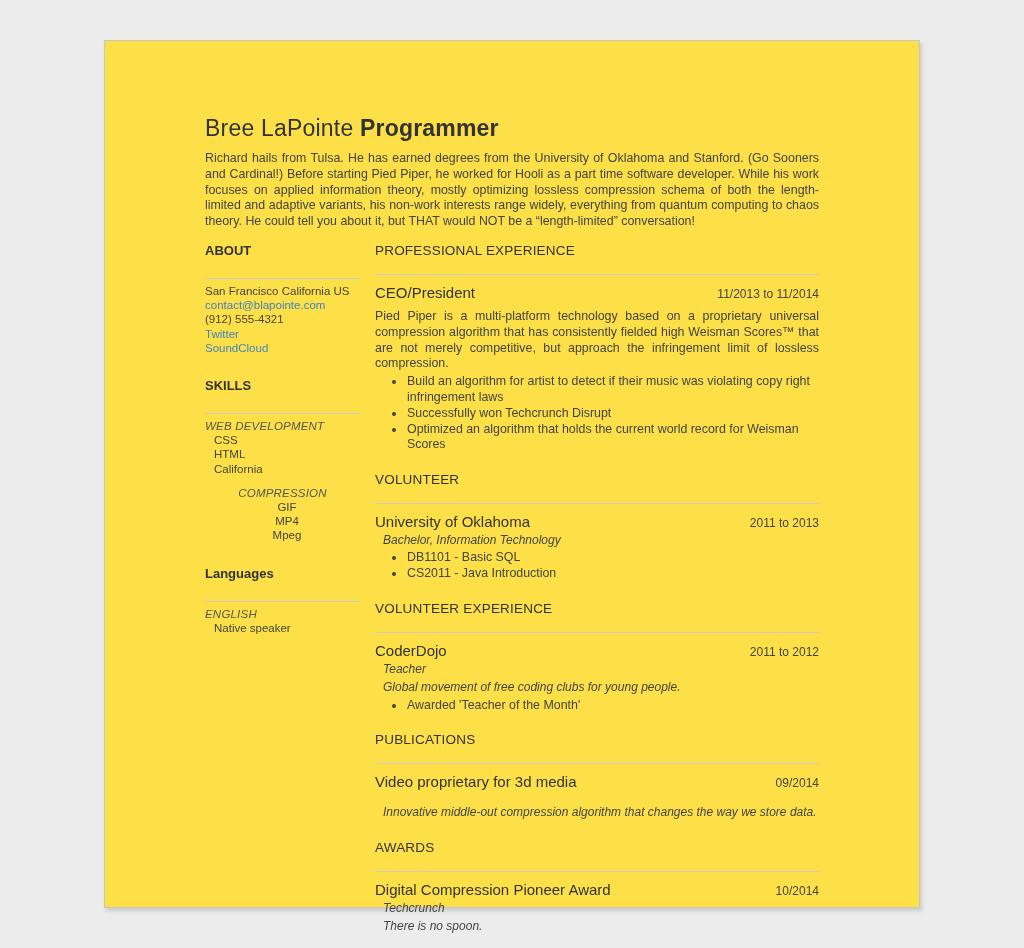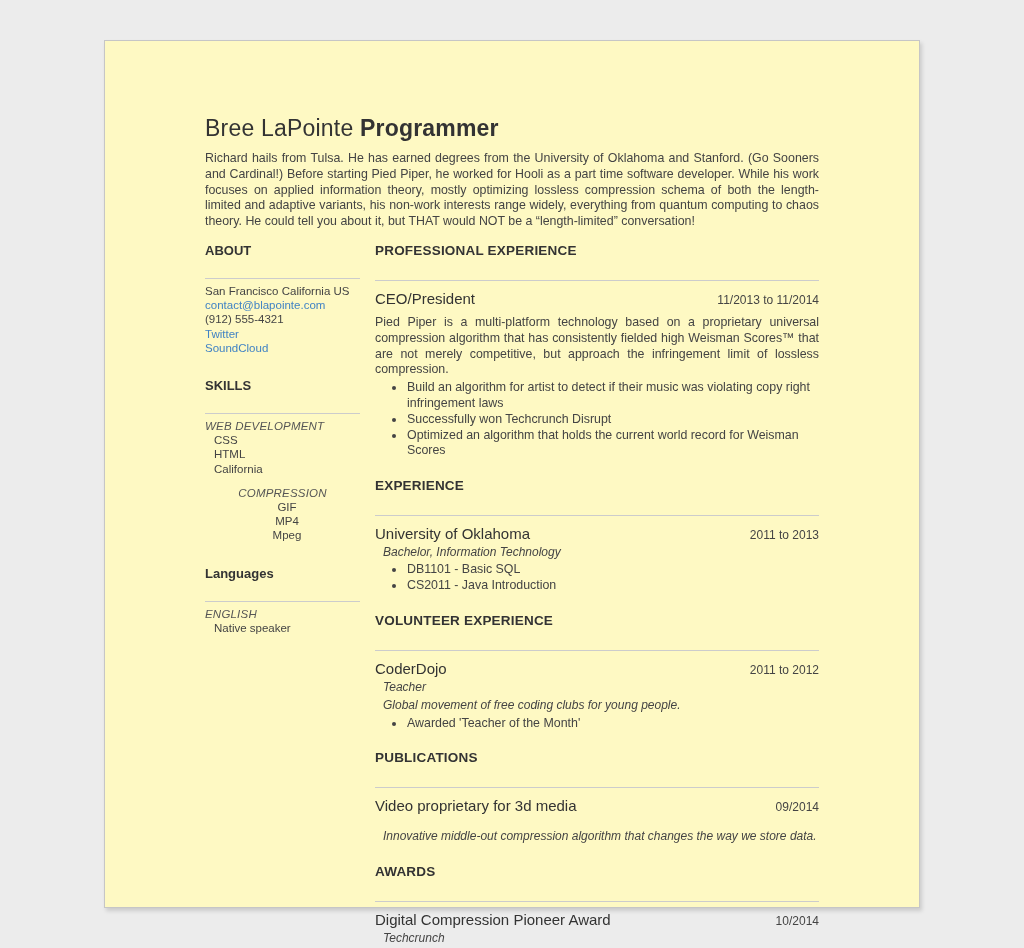--- a/index.html
+++ b/index.html
@@ -7,21 +7,21 @@
   body {
     background: #ececec;
     font-family: "Liberation Sans", sans-serif;
     position: relative;
     overflow: hidden;
   }
   .paper {
     position: absolute;
     left: 104px; top: 40px;
     width: 816px; height: 868px;
-    background: #fef9c3;
+    background: #fde047;
     border: 1px solid #c6c6c6;
     box-shadow: 2px 3px 4px rgba(0,0,0,0.14);
   }
   .content { padding: 74px 100px 0 100px; }
 
   
   .title { font-size: 23px; font-weight: 400; color: #333; letter-spacing: 0.2px; }
   .title b { font-weight: 700; }
   .summary {
     margin-top: 9px;
@@ -43,22 +43,22 @@
   .side-body { margin-top: 5px; font-size: 11.5px; line-height: 14.2px; color: #444; }
   .link { color: #4183c4; text-decoration: none; display: block; cursor: pointer; }
   .skill-group { margin-top: 5px; }
   .skill-group + .skill-group { margin-top: 10px; text-align: center; }
   .skill-cat { font-style: italic; font-size: 11.5px; color: #555; letter-spacing: 0.2px; }
   .skill-items div { padding-left: 9px; }
 
   
   .msection { margin-bottom: 19px; }
   .mheading {
-    font-size: 13.5px; font-weight: 700; color: #333;
-    padding-bottom: 22px; border-bottom: 1px solid #ccc;
+    font-size: 13.5px; font-weight: 400; color: #333;
+    padding-bottom: 16px; border-bottom: 1px solid #ccc;
     letter-spacing: 0.2px;
   }
   .entry { margin-top: 9px; }
   .entry-head { display: flex; justify-content: space-between; align-items: baseline; }
   .entry-title { font-size: 15px; color: #333; }
   .entry-dates { font-size: 12px; color: #444; white-space: nowrap; }
   .entry-sub {
     font-size: 12px; font-style: italic; color: #444;
     margin-left: 8px; margin-top: 3px; line-height: 15px;
   }
@@ -149,21 +149,21 @@
             <p class="entry-desc">Pied Piper is a multi-platform technology based on a proprietary universal compression algorithm that has consistently fielded high Weisman Scores™ that are not merely competitive, but approach the infringement limit of lossless compression.</p>
             <ul class="bullets">
               <li>Build an algorithm for artist to detect if their music was violating copy right infringement laws</li>
               <li>Successfully won Techcrunch Disrupt</li>
               <li>Optimized an algorithm that holds the current world record for Weisman Scores</li>
             </ul>
           </div>
         </section>
 
         <section class="msection">
-          <h2 class="mheading">EXPERIENCE</h2>
+          <h2 class="mheading">VOLUNTEER</h2>
           <div class="entry">
             <div class="entry-head">
               <span class="entry-title">University of Oklahoma</span>
               <span class="entry-dates">2011 to 2013</span>
             </div>
             <div class="entry-sub">Bachelor, Information Technology</div>
             <ul class="bullets">
               <li>DB1101 - Basic SQL</li>
               <li>CS2011 - Java Introduction</li>
             </ul>

